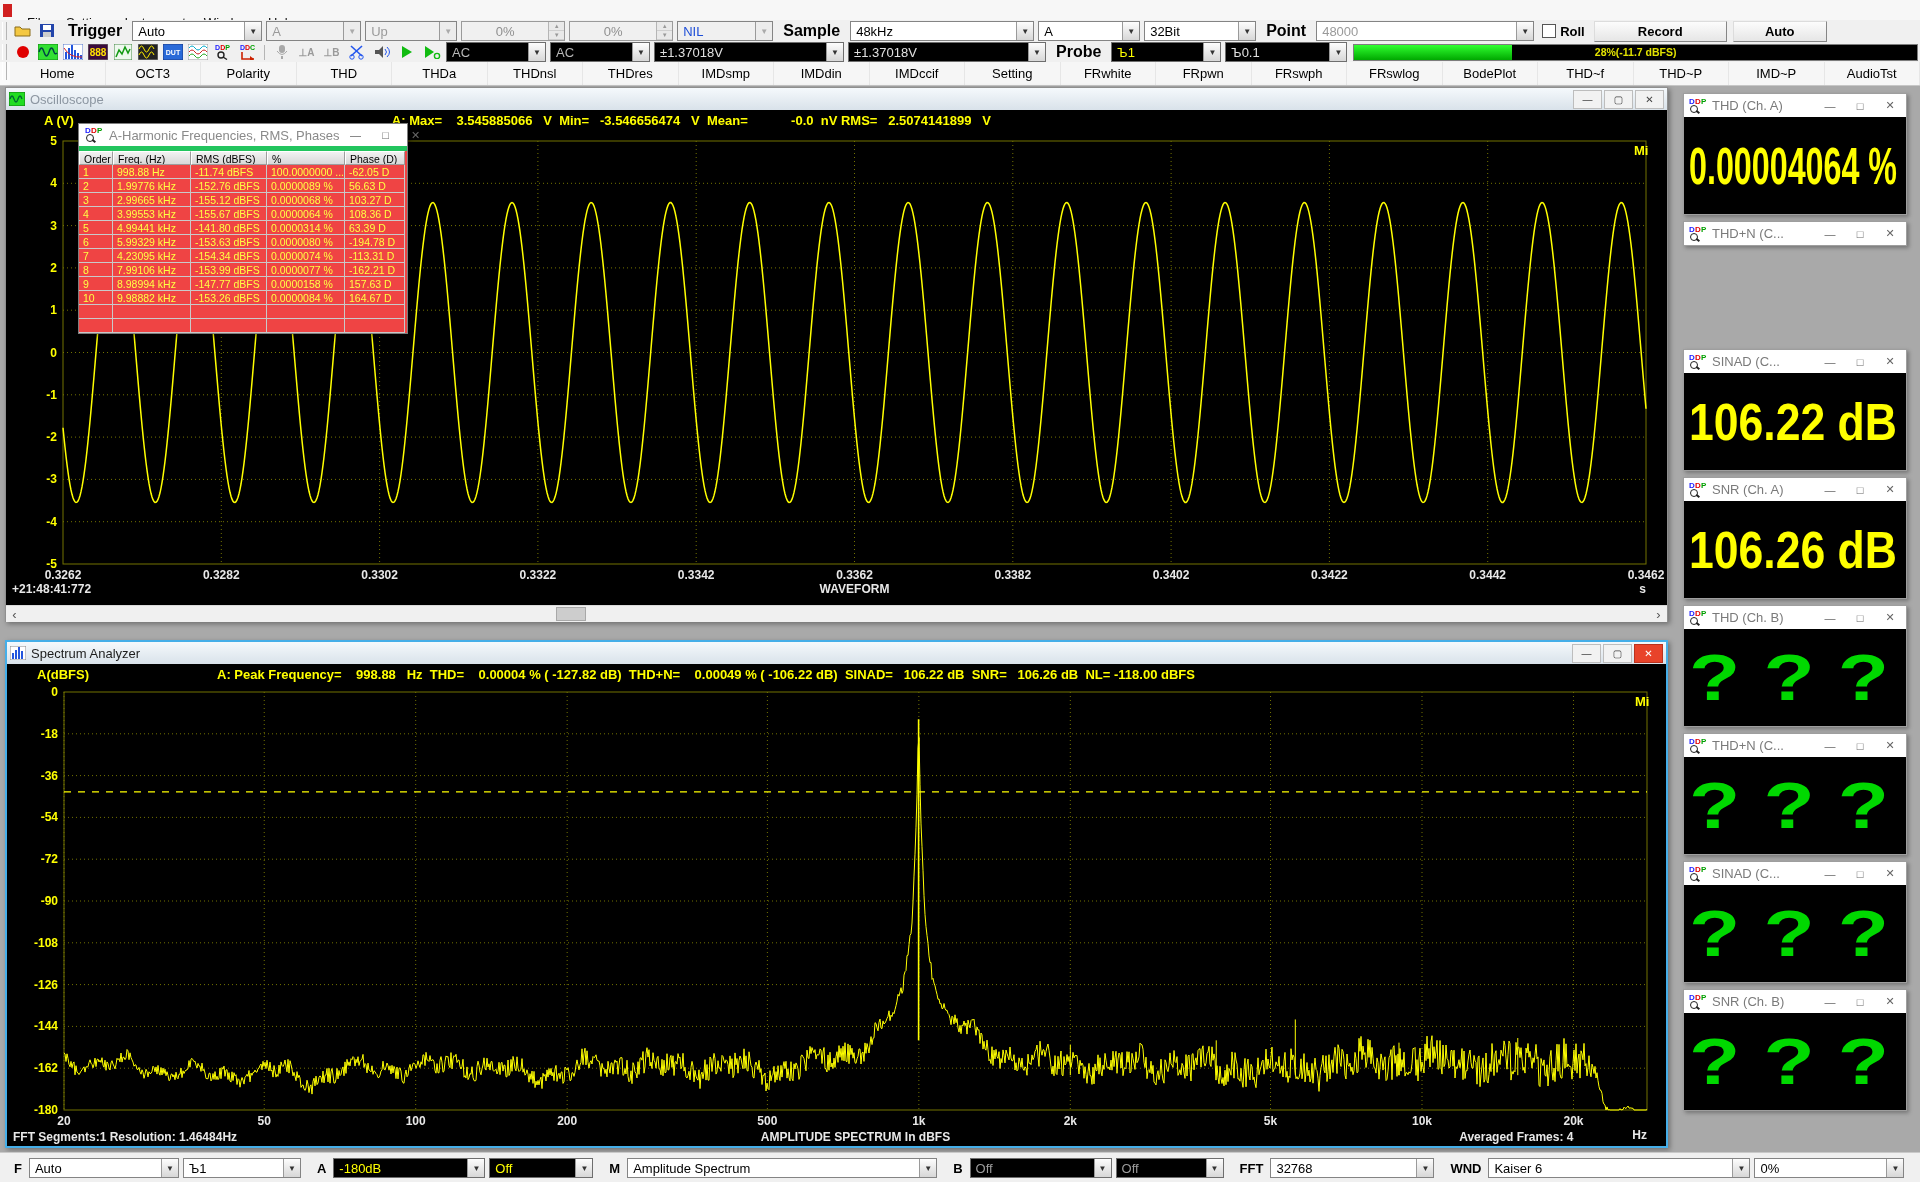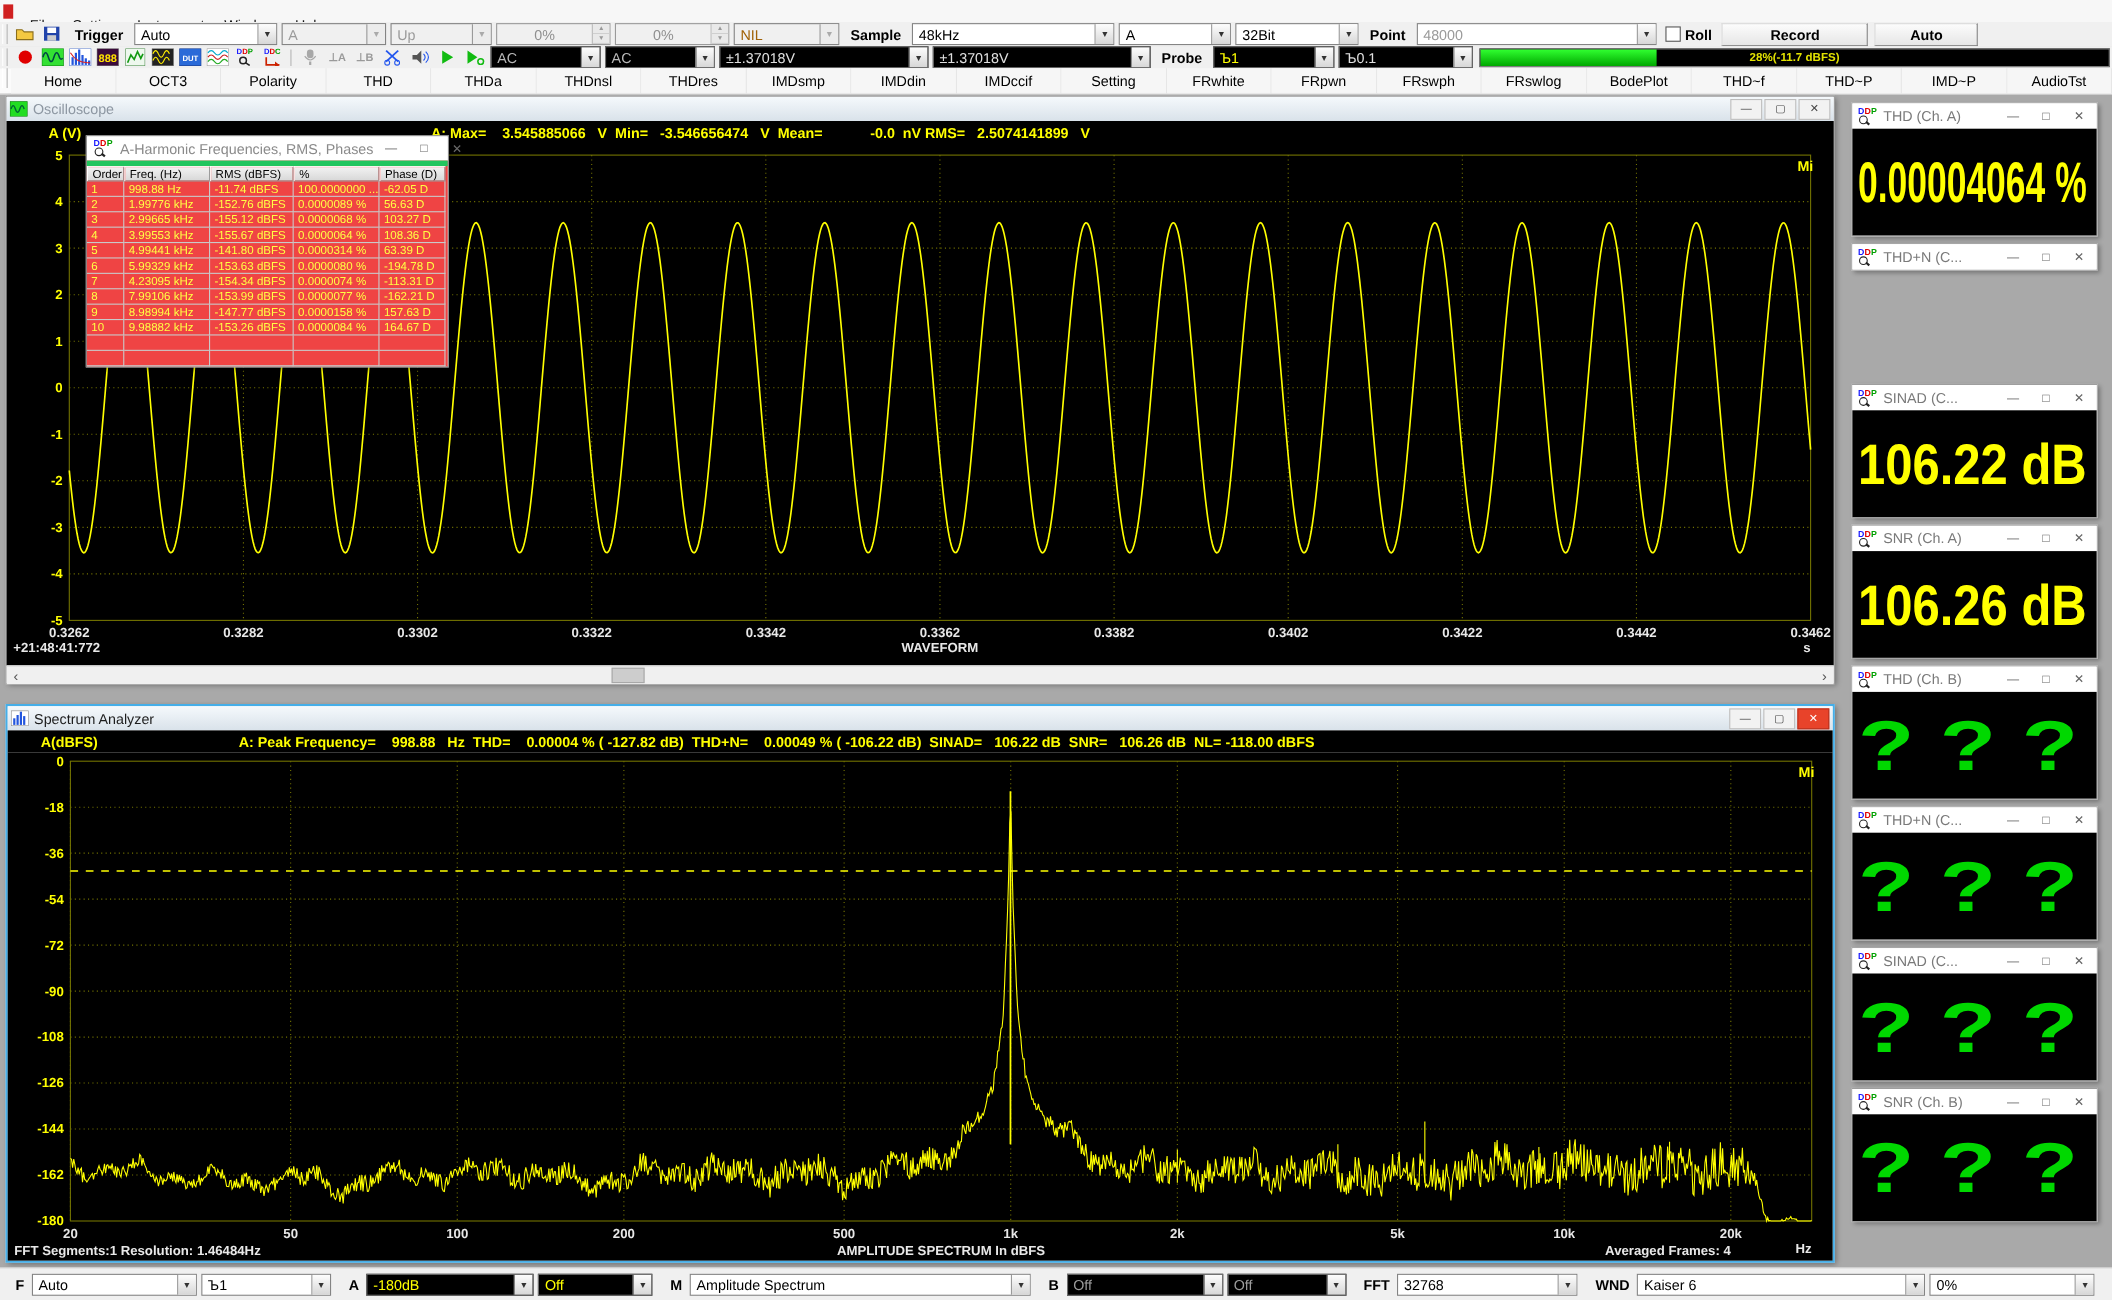--- a/index.html
+++ b/index.html
@@ -5,21 +5,21 @@
   html,body{margin:0;padding:0;background:#888;}
   #app{position:relative;width:1920px;height:1182px;background:#a9a9a9;font-family:"Liberation Sans",sans-serif;overflow:hidden;-webkit-font-smoothing:antialiased;}
   
   .menubar{position:absolute;left:0;top:0;width:1920px;height:20px;background:#f7f7f7;border-bottom:1px solid #e0e0e0;display:flex;align-items:center;font-size:13px;color:#111;}
   .appicon{width:9px;height:13px;background:#d02020;margin:0 6px 0 3px;}
   .menu-item{padding:0 9px;height:100%;display:flex;align-items:center;}
   .tb{position:absolute;left:0;width:1920px;background:#f0f0f0;display:flex;align-items:center;border-bottom:1px solid #ddd;}
   #tb1{top:20px;height:22px;}
   #tb2{top:42px;height:20px;}
   .grip{width:3px;height:78%;border-left:1px solid #fff;border-right:1px solid #b5b5b5;margin:0 3px 0 2px;}
-  .tb-label{font-weight:bold;font-size:13px;margin:0 8px;white-space:nowrap;}
+  .tb-label{font-weight:bold;font-size:16px;margin:0 8px;white-space:nowrap;}
   .icon-box{width:23px;height:17px;display:flex;align-items:center;justify-content:center;margin:0 1px;position:relative;}
   .tabbar{position:absolute;left:0;top:62px;width:1920px;height:23px;background:#fbfbfb;border-bottom:1px solid #c6c6c6;display:flex;font-size:13px;color:#000;}
   .tab{flex:1;display:flex;align-items:center;justify-content:center;border-right:1px solid #e6e6e6;background:#f6f6f6;}
   
   .combo{height:20px;border:1px solid #848484;background:#fff;display:flex;align-items:stretch;font-size:13px;box-sizing:border-box;margin:0 2px;}
   .combo .ctext{flex:1;padding:1px 5px 0 5px;white-space:nowrap;overflow:hidden;display:flex;align-items:center;}
   .combo .carrow{width:16px;background:linear-gradient(#fdfdfd,#d7d7d7);border-left:1px solid #9a9a9a;display:flex;align-items:center;justify-content:center;font-size:8px;color:#333;}
   .combo.dark{background:#000;border-color:#6e6e6e;}
   .combo.dis{background:#f0f0f0;}
   .combo.dis .carrow{color:#aaa;background:#ececec;}
@@ -118,21 +118,21 @@
         </div>
       </div>
       <div class="spinner" style="width: 104px;">
         <div class="stext">0%</div>
         <div class="sarrows">
           <div>▲</div>
           <div>▼</div>
         </div>
       </div>
       <div class="combo dis" style="width: 96px;">
-        <div class="ctext" style="color: #a16207;">NIL</div>
+        <div class="ctext" style="color: #1d4ed8;">NIL</div>
         <div class="carrow">▼</div>
       </div>
       <div class="tb-label">Sample</div>
       <div class="combo" style="width: 184px;">
         <div class="ctext">48kHz</div>
         <div class="carrow">▼</div>
       </div>
       <div class="combo" style="width: 102px;">
         <div class="ctext">A</div>
         <div class="carrow">▼</div>

